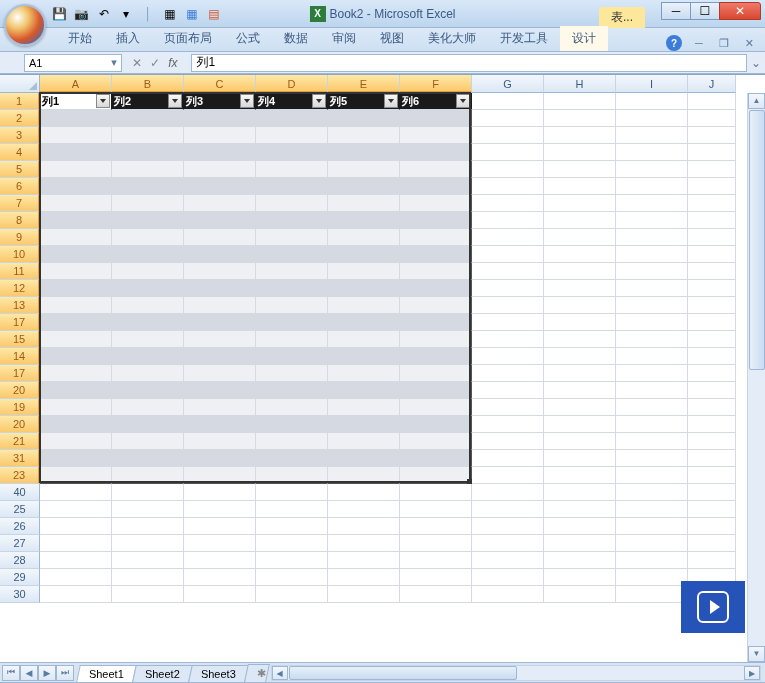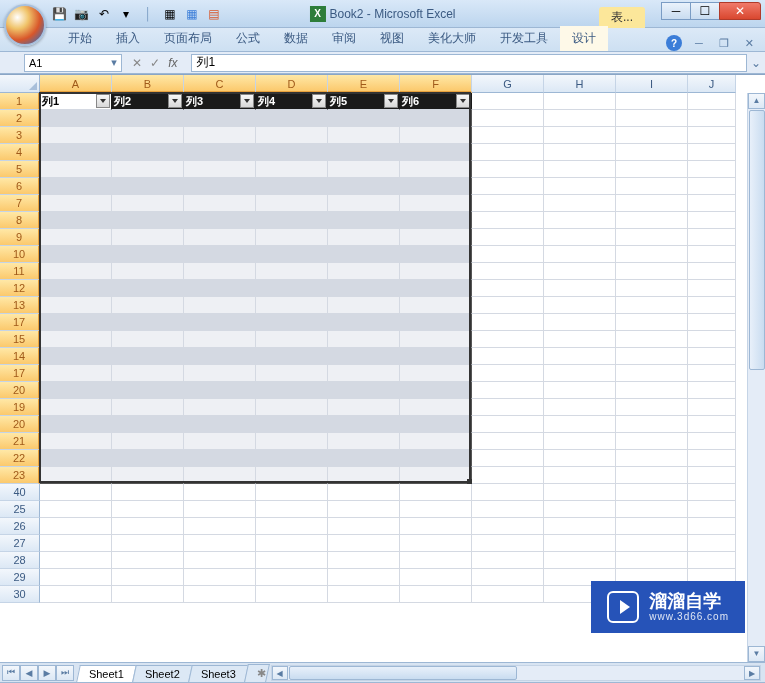--- a/index.html
+++ b/index.html
@@ -179,21 +179,21 @@
       <div class="rowh sel">12</div>
       <div class="rowh sel">13</div>
       <div class="rowh sel">17</div>
       <div class="rowh sel">15</div>
       <div class="rowh sel">14</div>
       <div class="rowh sel">17</div>
       <div class="rowh sel">20</div>
       <div class="rowh sel">19</div>
       <div class="rowh sel">20</div>
       <div class="rowh sel">21</div>
-      <div class="rowh sel">22</div>
+      <div class="rowh sel">31</div>
       <div class="rowh sel">23</div>
       <div class="rowh">40</div>
       <div class="rowh">25</div>
       <div class="rowh">26</div>
       <div class="rowh">27</div>
       <div class="rowh">28</div>
       <div class="rowh">29</div>
       <div class="rowh">30</div>
     </div>
   <div class="cells" id="cells">
@@ -589,17 +589,13 @@
 
 <div class="status-bar">
   
   
   
   
 </div>
 
 <div class="watermark">
   <div class="wm-icon"></div>
-  <div class="wm-text">
-    <span>溜溜自学</span>
-    <span class="wm-sub">www.3d66.com</span>
-  </div>
 </div>
 
 </body></html>

